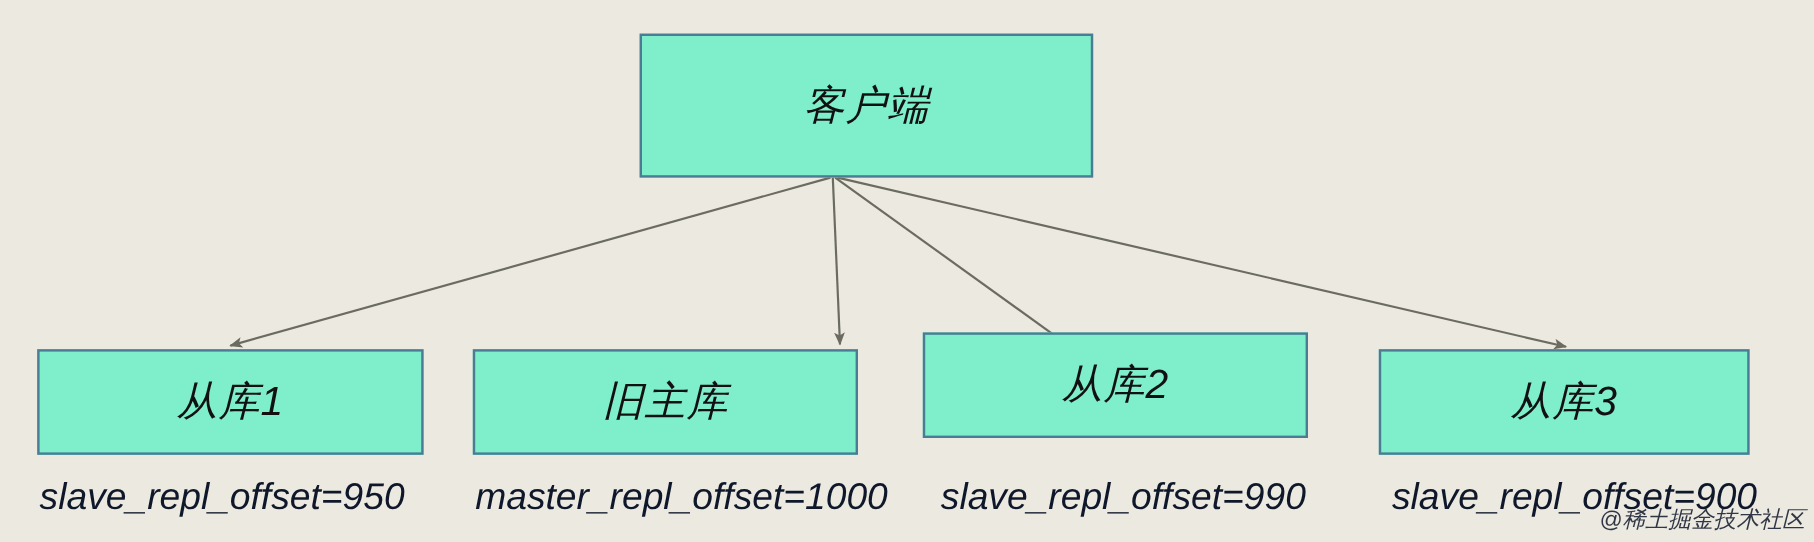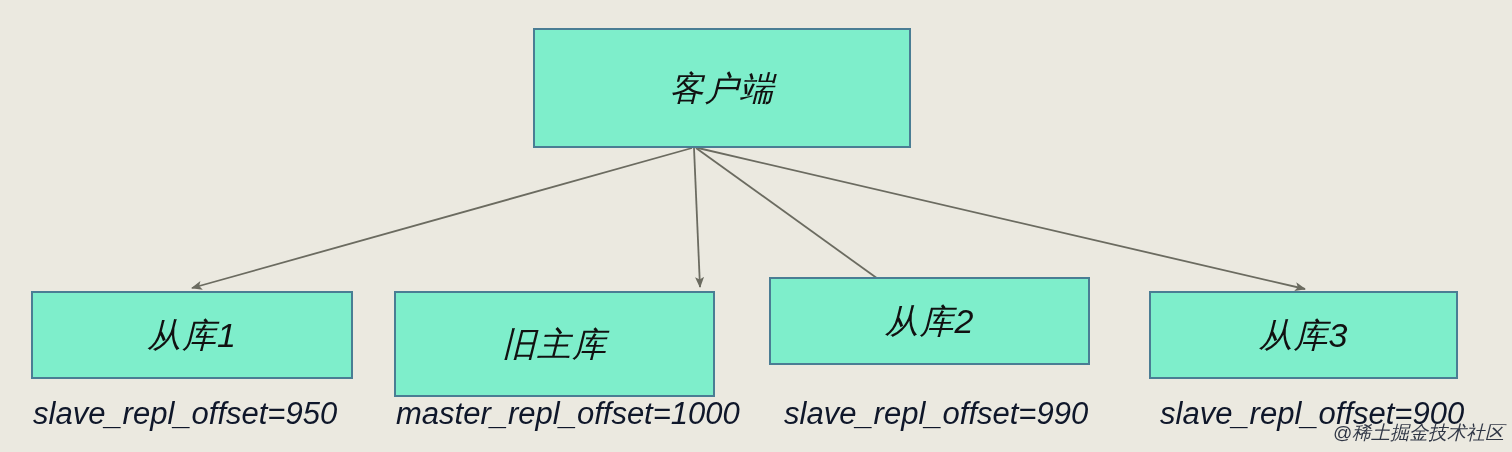--- a/index.html
+++ b/index.html
@@ -86,21 +86,21 @@
 
   <div class="node" id="client-node" style="left: 533px; top: 28px; width: 378px; height: 120px;">
     <span class="node-label">客户端</span>
   </div>
 
   <div id="nodes-layer">
       <div class="node" style="left: 31px; top: 291px; width: 322px; height: 88px;">
         <span class="node-label">从库1</span>
       </div>
       <div class="offset-label" style="left: 33px; top: 398px;">slave_repl_offset=950</div>
-      <div class="node" style="left: 394px; top: 291px; width: 321px; height: 106px;">
+      <div class="node" style="left: 394px; top: 291px; width: 321px; height: 88px;">
         <span class="node-label">旧主库</span>
       </div>
       <div class="offset-label" style="left: 396px; top: 398px;">master_repl_offset=1000</div>
       <div class="node" style="left: 769px; top: 277px; width: 321px; height: 88px;">
         <span class="node-label">从库2</span>
       </div>
       <div class="offset-label" style="left: 784px; top: 398px;">slave_repl_offset=990</div>
       <div class="node" style="left: 1149px; top: 291px; width: 309px; height: 88px;">
         <span class="node-label">从库3</span>
       </div>

